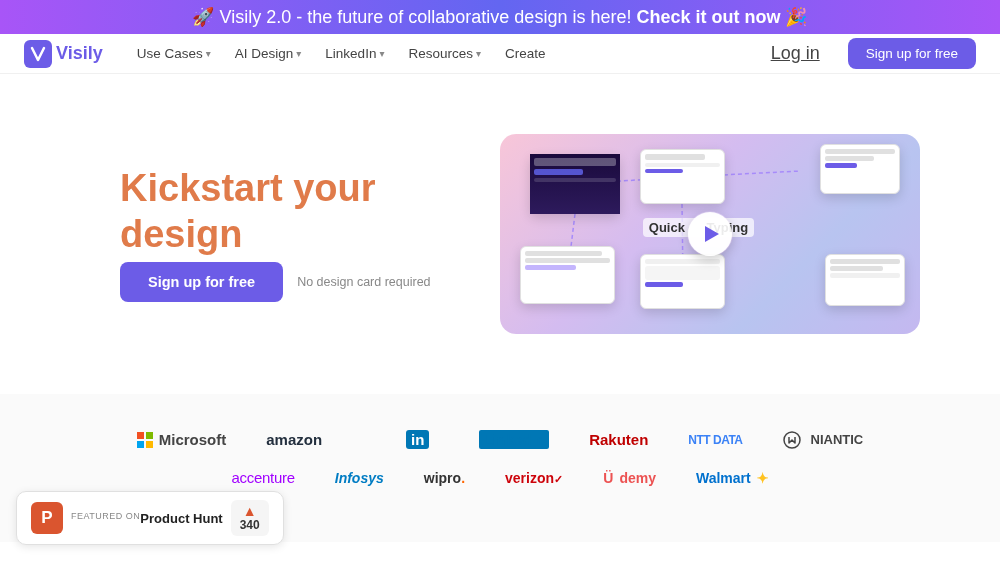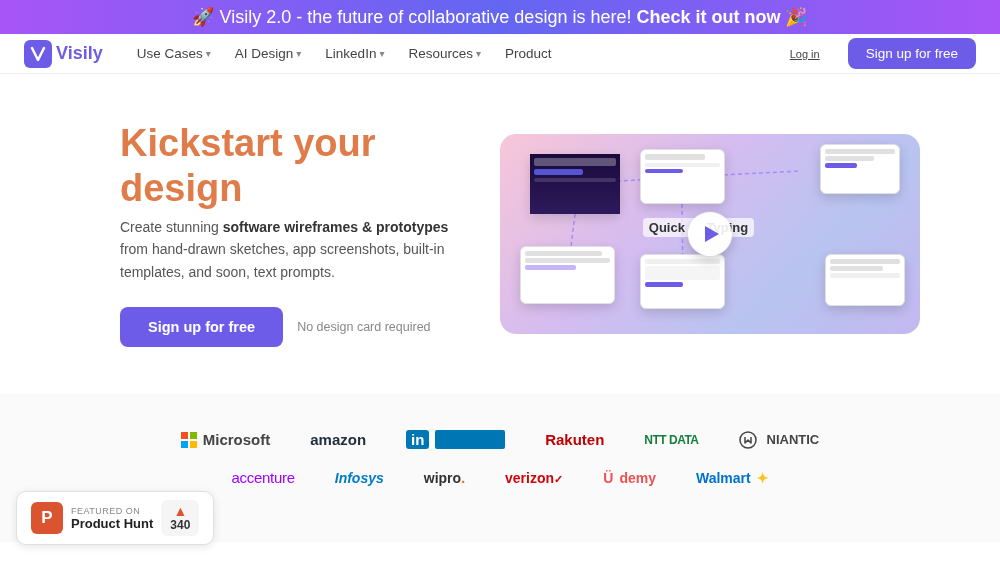--- a/index.html
+++ b/index.html
@@ -58,21 +58,21 @@
     }
     .nav-item.active { color: #e74c3c; font-weight: 600; }
     .chevron { font-size: 10px; color: #888; }
     .nav-right {
       display: flex;
       align-items: center;
       gap: 12px;
     }
     .btn-login {
       padding: 8px 16px;
-      font-size: 11px;
+      font-size: 18px;
       color: #444;
       background: none;
       border: none;
       cursor: pointer;
       border-radius: 6px;
       text-decoration: underline;
     }
     .btn-signup {
       padding: 8px 18px;
       font-size: 13.5px;
@@ -232,25 +232,25 @@
       color: #444;
       display: flex;
       align-items: center;
       gap: 6px;
     }
     
     .ms-grid { display: grid; grid-template-columns: 1fr 1fr; gap: 2px; width: 16px; height: 16px; }
     .ms-r { width: 7px; height: 7px; }
     
     .li-logo { color: #0077b5; font-weight: 800; font-size: 15px; }
-    .li-logo span { background: #0077b5; color: white; padding: 1px 4px; border-radius: 2px; }
+    .li-logo span { background: #0077b5; color: white; padding: 1px 4px; border-radius: 2px; margin-left: 44px; }
     
     .rakuten-logo { color: #bf0000; font-weight: 800; }
     
-    .ntt-logo { font-size: 12px; font-weight: 700; color: #15803d; letter-spacing: -0.5px; }
+    .ntt-logo { font-size: 12px; font-weight: 700; color: #3b82f6; letter-spacing: -0.5px; }
     
     .niantic-logo { font-size: 13px; font-weight: 700; color: #444; }
     
     .accenture-logo { font-size: 14px; font-weight: 400; color: #8a0000; letter-spacing: -0.3px; }
     
     .infosys-logo { color: #006600; font-style: italic; font-size: 14px; font-weight: 700; }
     
     .wipro-logo { color: #333; font-size: 14px; font-weight: 700; }
     .wipro-dot { color: #ff6600; }
     
@@ -284,21 +284,21 @@
       border-radius: 6px;
       display: flex;
       align-items: center;
       justify-content: center;
       color: white;
       font-weight: 900;
       font-size: 17px;
     }
     .ph-text {
       display: flex;
-      flex-direction: column;
+      flex-direction: row;
     }
     .ph-featured {
       font-size: 9px;
       color: #888;
       text-transform: uppercase;
       letter-spacing: 0.5px;
     }
     .ph-name {
       font-size: 13px;
       font-weight: 700;
@@ -355,36 +355,33 @@
     </div>
     <div class="nav-item">
       <span>LinkedIn</span>
       <span class="chevron">▾</span>
     </div>
     <div class="nav-item">
       <span>Resources</span>
       <span class="chevron">▾</span>
     </div>
     <div class="nav-item">
-      <span>Product</span>
+      <span>Create</span>
     </div>
   </div>
 
   <div class="nav-right">
     <button class="btn-login">Log in</button>
     <button class="btn-signup">Sign up for free</button>
   </div>
 </nav>
 
 <section class="hero">
   <div class="hero-text">
     <h1 class="hero-title">Kickstart your design</h1>
-    <p class="hero-desc">
-      <span>Create stunning </span><strong>software wireframes &amp; prototypes</strong><span> from hand-drawn sketches, app screenshots, built-in templates, and soon, text prompts.</span>
-    </p>
     <div class="hero-cta">
       <button class="btn-hero">Sign up for free</button>
       <span class="hero-note">No design card required</span>
     </div>
   </div>
 
   <div class="hero-image">
     <div class="hero-visual">
       <svg class="connect-lines">
         <line x1="75" y1="50" x2="183" y2="43" stroke="#a78bfa" stroke-width="1.5" stroke-dasharray="4,3"></line>

